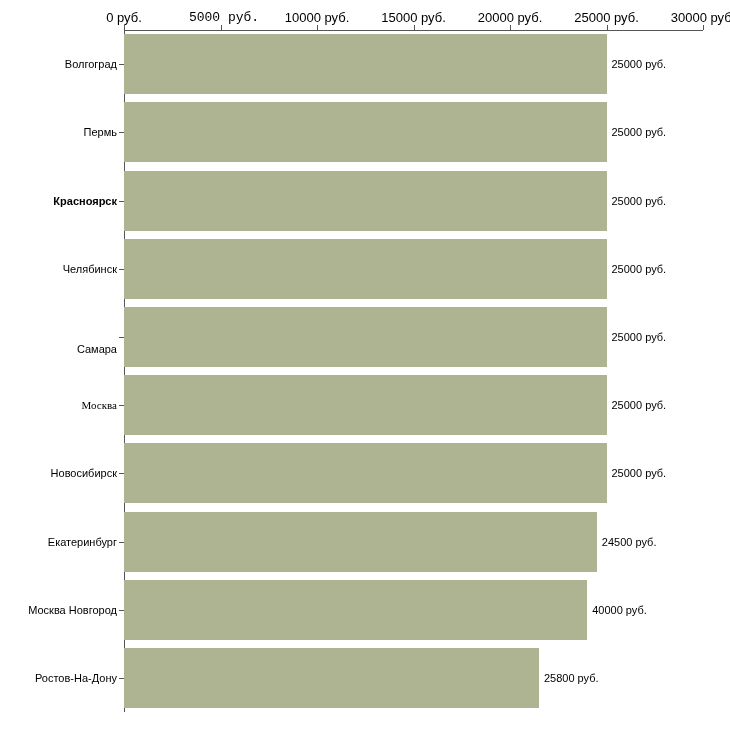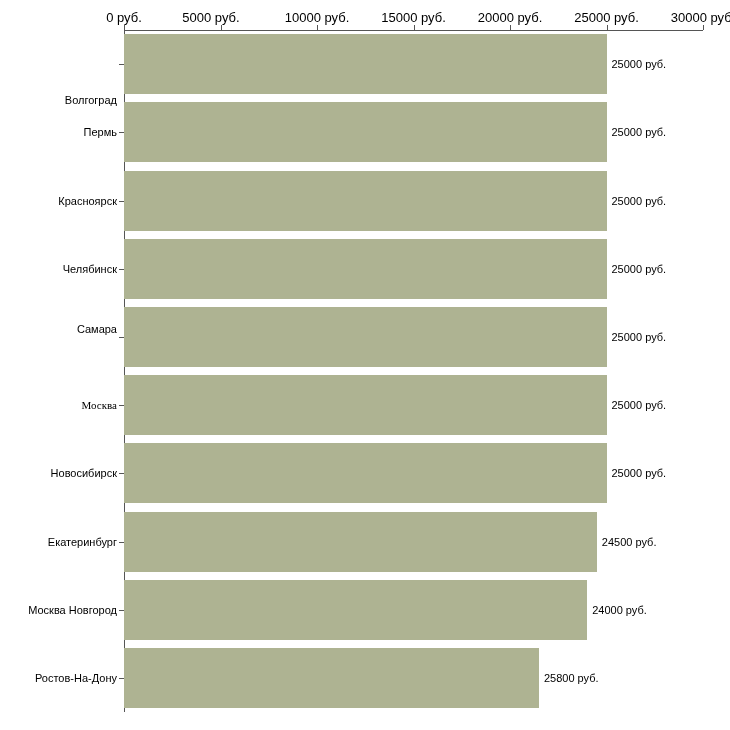--- a/index.html
+++ b/index.html
@@ -82,43 +82,43 @@
 
 <div id="chart-root">
 
   <div class="axis-line" id="x-axis-top"></div>
   <div class="axis-line" id="y-axis-left"></div>
 
   <div id="x-ticks">
       <div class="tick-mark" style="left: 124px;"></div>
       <div class="tick-label" style="left: 124px;">0 руб.</div>
       <div class="tick-mark" style="left: 220.5px;"></div>
-      <div class="tick-label" style="left: 211px;">5000 руб.</div>
+      <div class="tick-label" style="left: 224px; font-family: Liberation Mono, monospace;">5000 руб.</div>
       <div class="tick-mark" style="left: 317px;"></div>
       <div class="tick-label" style="left: 317px;">10000 руб.</div>
       <div class="tick-mark" style="left: 413.5px;"></div>
       <div class="tick-label" style="left: 413.5px;">15000 руб.</div>
       <div class="tick-mark" style="left: 510px;"></div>
       <div class="tick-label" style="left: 510px;">20000 руб.</div>
       <div class="tick-mark" style="left: 606.5px;"></div>
       <div class="tick-label" style="left: 606.5px;">25000 руб.</div>
       <div class="tick-mark" style="left: 703px;"></div>
       <div class="tick-label" style="left: 703px;">30000 руб.</div>
     </div>
   <div id="y-ticks">
       <div class="cat-tick" style="top: 64px;"></div>
-      <div class="cat-label" style="top: 64.1px; right: 613px; margin-top: 36px;">Волгоград</div>
+      <div class="cat-label" style="top: 64.1px; right: 613px;">Волгоград</div>
       <div class="cat-tick" style="top: 132px;"></div>
       <div class="cat-label" style="top: 132.3px; right: 613px; text-align: center;">Пермь</div>
       <div class="cat-tick" style="top: 201px;"></div>
-      <div class="cat-label" style="top: 200.5px; right: 613px;">Красноярск</div>
+      <div class="cat-label" style="top: 200.5px; right: 613px; font-weight: bold;">Красноярск</div>
       <div class="cat-tick" style="top: 269px;"></div>
       <div class="cat-label" style="top: 268.7px; right: 613px;">Челябинск</div>
       <div class="cat-tick" style="top: 337px;"></div>
-      <div class="cat-label" style="top: 329px; right: 613px;">Самара</div>
+      <div class="cat-label" style="top: 349px; right: 613px;">Самара</div>
       <div class="cat-tick" style="top: 405px;"></div>
       <div class="cat-label" style="top: 405.1px; right: 613px; font-family: Liberation Serif, serif;">Москва</div>
       <div class="cat-tick" style="top: 473px;"></div>
       <div class="cat-label" style="top: 473.3px; right: 613px; text-align: center;">Новосибирск</div>
       <div class="cat-tick" style="top: 542px;"></div>
       <div class="cat-label" style="top: 541.5px; right: 613px;">Екатеринбург</div>
       <div class="cat-tick" style="top: 610px;"></div>
       <div class="cat-label" style="top: 609.7px; right: 613px;">Москва Новгород</div>
       <div class="cat-tick" style="top: 678px;"></div>
       <div class="cat-label" style="top: 677.9px; right: 613px; padding-left: 8px;">Ростов-На-Дону</div>
@@ -134,18 +134,18 @@
       <div class="bar-label" style="left: 611.5px; top: 268.7px;">25000 руб.</div>
       <div class="bar" style="left: 124px; top: 306.9px; width: 482.5px; height: 60px; background: rgb(174, 179, 146);"></div>
       <div class="bar-label" style="left: 611.5px; top: 336.9px;">25000 руб.</div>
       <div class="bar" style="left: 124px; top: 375.1px; width: 482.5px; height: 60px; background: rgb(174, 179, 146);"></div>
       <div class="bar-label" style="left: 611.5px; top: 405.1px;">25000 руб.</div>
       <div class="bar" style="left: 124px; top: 443.3px; width: 482.5px; height: 60px; background: rgb(174, 179, 146);"></div>
       <div class="bar-label" style="left: 611.5px; top: 473.3px;">25000 руб.</div>
       <div class="bar" style="left: 124px; top: 511.5px; width: 472.85px; height: 60px; background: rgb(174, 179, 146);"></div>
       <div class="bar-label" style="left: 601.85px; top: 541.5px; text-align: right;">24500 руб.</div>
       <div class="bar" style="left: 124px; top: 579.7px; width: 463.2px; height: 60px; background: rgb(174, 179, 146);"></div>
-      <div class="bar-label" style="left: 592.2px; top: 609.7px;">24000 руб.</div>
+      <div class="bar-label" style="left: 592.2px; top: 609.7px;">40000 руб.</div>
       <div class="bar" style="left: 124px; top: 647.9px; width: 414.95px; height: 60px; background: rgb(174, 179, 146);"></div>
       <div class="bar-label" style="left: 543.95px; top: 677.9px;">25800 руб.</div>
     </div>
 
 </div>
 
 </body></html>

